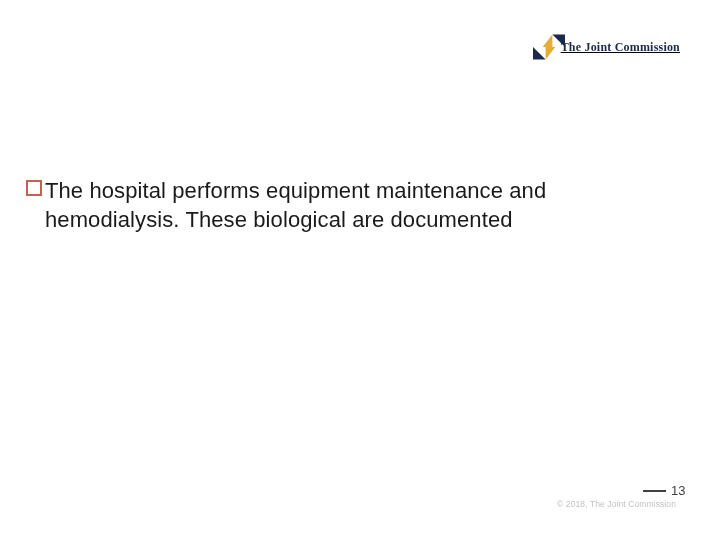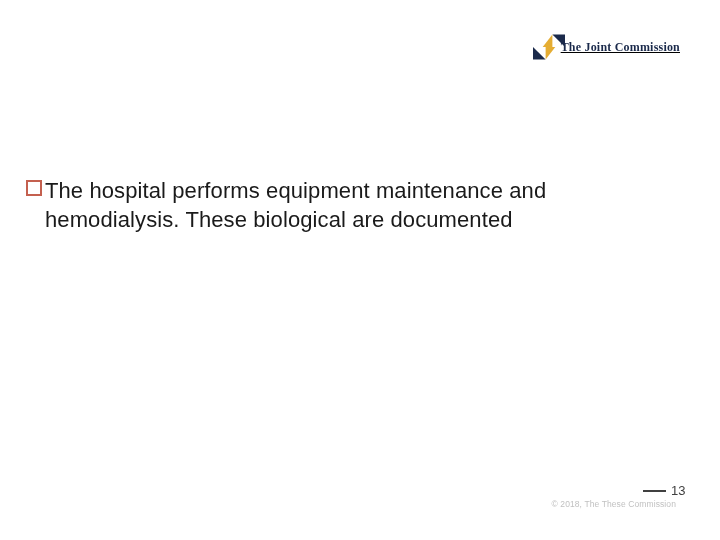--- a/index.html
+++ b/index.html
@@ -115,15 +115,15 @@
 
 
   <div class="bullet-block">
     <span class="bullet-marker" style="border-color: rgb(196, 96, 79);"></span>
     <div class="body-line">The hospital performs equipment maintenance and</div>
     <div class="body-line">hemodialysis. These biological are documented</div>
   </div>
 
   <div class="page-line"></div>
   <div class="page-number">13</div>
-  <div class="copyright">© 2018, The These Commission</div>
+  <div class="copyright">© 2018, The Joint Commission</div>
 
 </div>
 
 </body></html>

